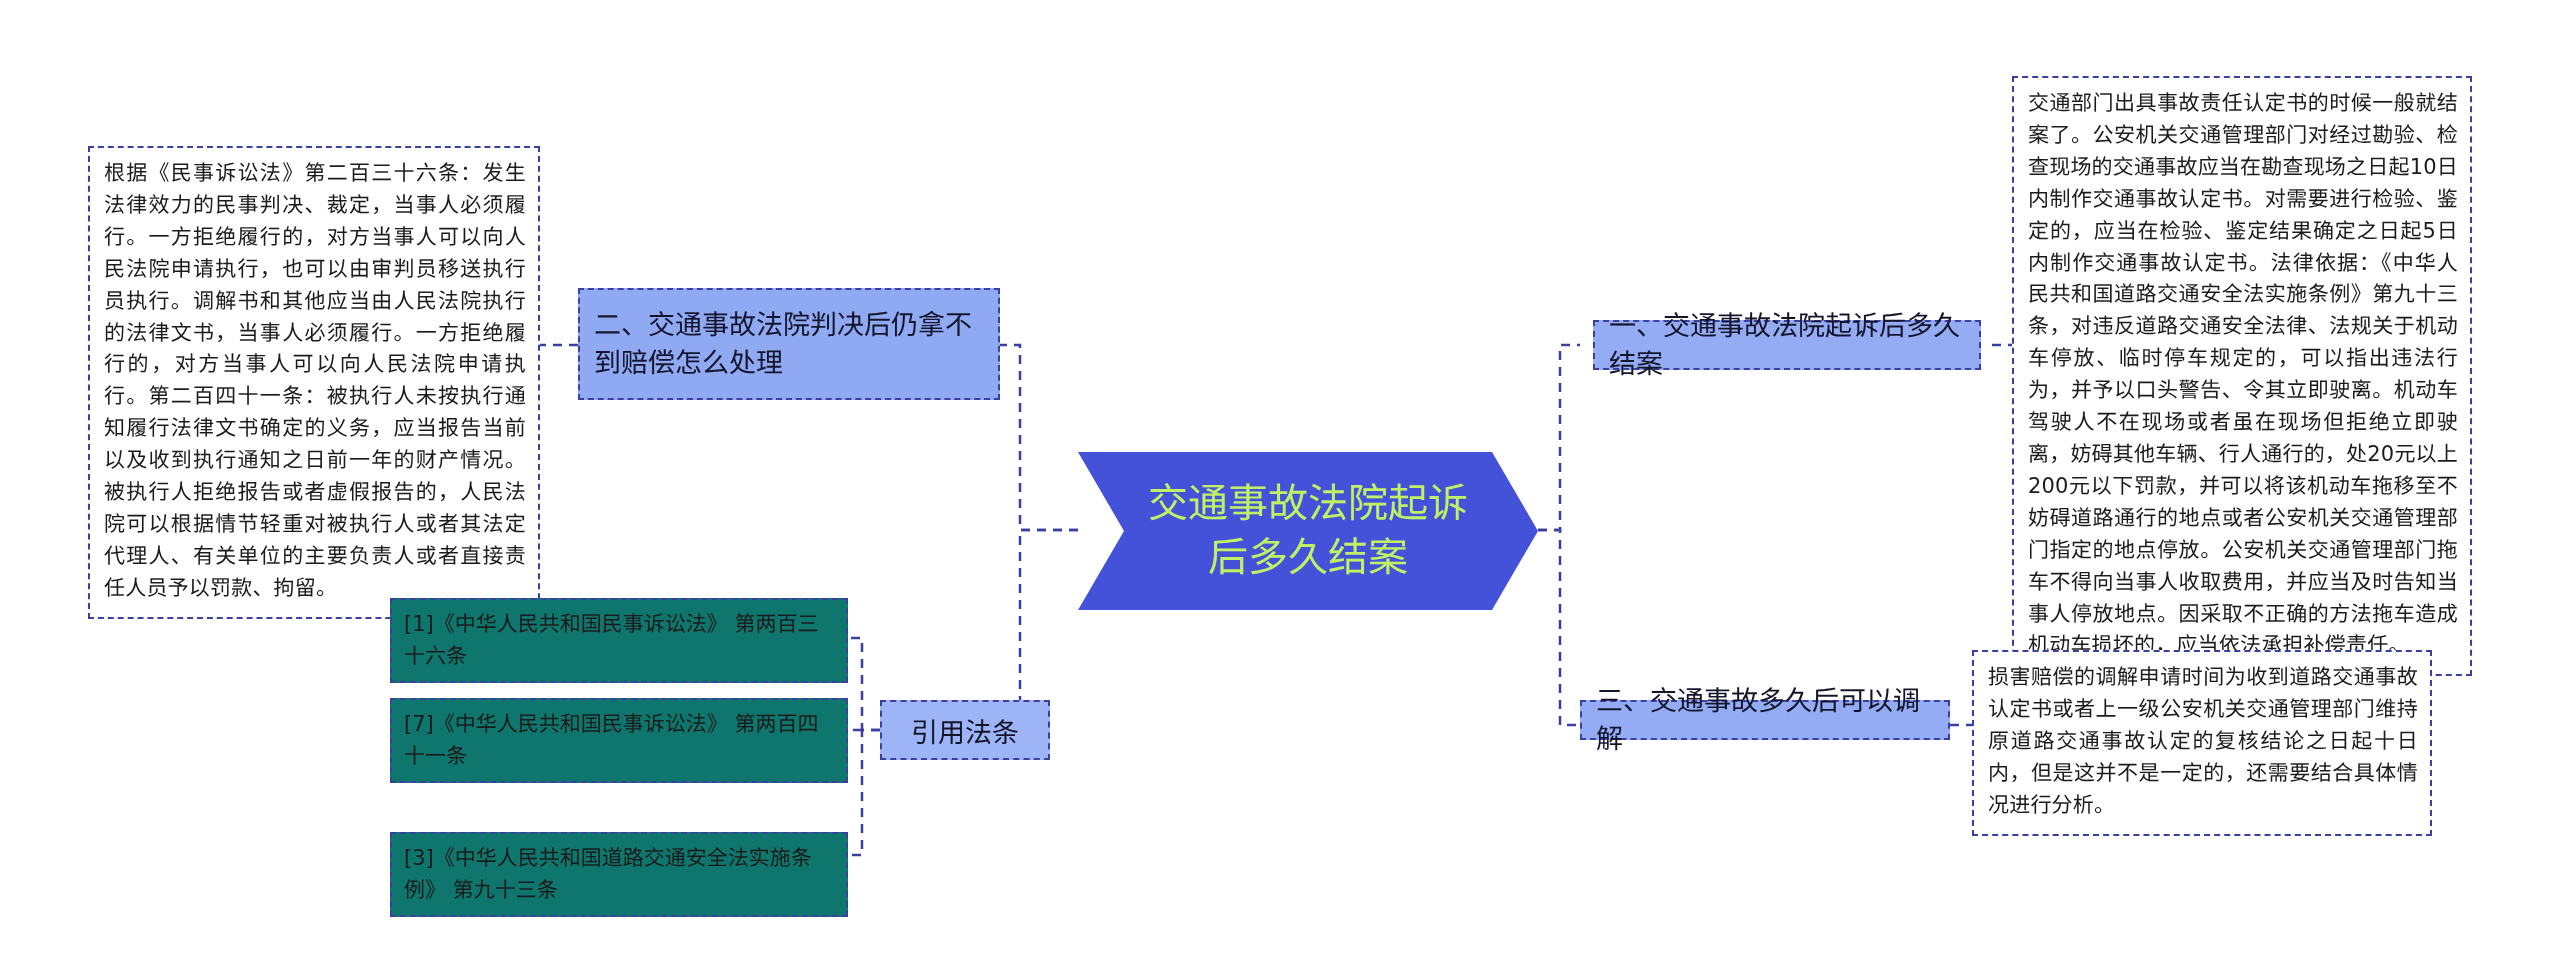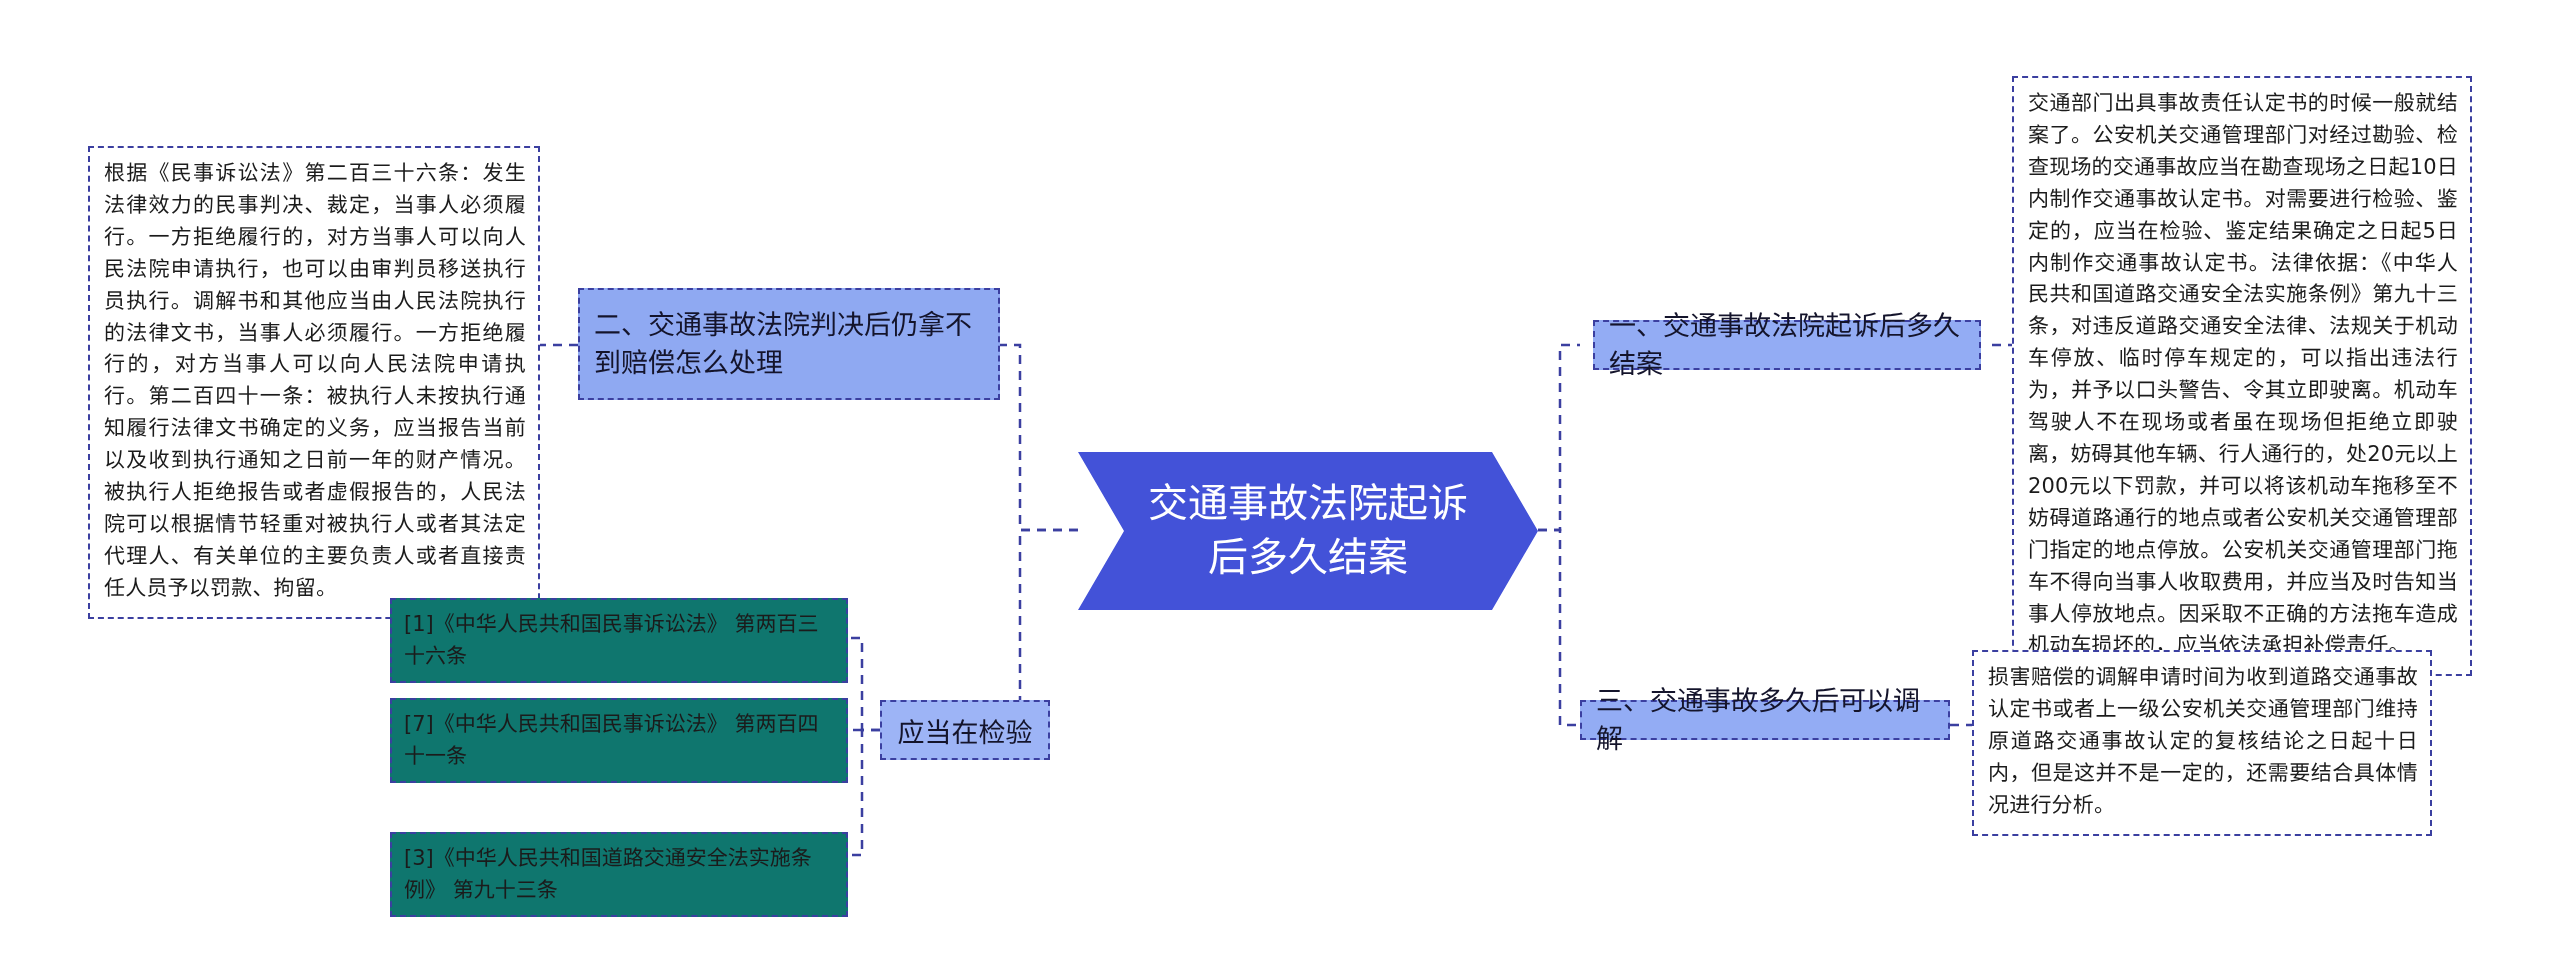--- a/index.html
+++ b/index.html
@@ -38,21 +38,21 @@
     padding:9px 14px;
     display:flex;
     align-items:center;
     box-sizing:border-box;
   }
   .chip.light{background:#93acf4;}
 
   
   .root{
     background:#4352d8;
-    color:#ffffff;
+    color:#bef264;
     font-size:40px;
     line-height:1.34;
     display:flex;
     align-items:center;
     justify-content:center;
     text-align:center;
     padding:0 54px;
     box-sizing:border-box;
     clip-path:polygon(0 0, calc(100% - 46px) 0, 100% 50%, calc(100% - 46px) 100%, 0 100%, 46px 50%);
   }
@@ -110,21 +110,21 @@
   <div class="node card" style="left:88px;top:146px;width:452px;">根据《民事诉讼法》第二百三十六条：发生法律效力的民事判决、裁定，当事人必须履行。一方拒绝履行的，对方当事人可以向人民法院申请执行，也可以由审判员移送执行员执行。调解书和其他应当由人民法院执行的法律文书，当事人必须履行。一方拒绝履行的，对方当事人可以向人民法院申请执行。第二百四十一条：被执行人未按执行通知履行法律文书确定的义务，应当报告当前以及收到执行通知之日前一年的财产情况。被执行人拒绝报告或者虚假报告的，人民法院可以根据情节轻重对被执行人或者其法定代理人、有关单位的主要负责人或者直接责任人员予以罚款、拘留。</div>
 
   <div class="node chip" style="left:578px;top:288px;width:422px;height:112px;">二、交通事故法院判决后仍拿不到赔偿怎么处理</div>
 
   <div class="node cite" style="left:390px;top:598px;width:458px;">[1]《中华人民共和国民事诉讼法》 第两百三十六条</div>
 
   <div class="node cite" style="left:390px;top:698px;width:458px;">[7]《中华人民共和国民事诉讼法》 第两百四十一条</div>
 
   <div class="node cite" style="left:390px;top:832px;width:458px;">[3]《中华人民共和国道路交通安全法实施条例》 第九十三条</div>
 
-  <div class="node plainlabel" style="left:880px;top:700px;width:170px;height:60px;">应当在检验</div>
+  <div class="node plainlabel" style="left:880px;top:700px;width:170px;height:60px;">引用法条</div>
 
   <div class="node root" style="left:1078px;top:452px;width:460px;height:158px;">交通事故法院起诉后多久结案</div>
 
   <div class="node chip light" style="left:1593px;top:320px;width:388px;height:50px;">一、交通事故法院起诉后多久结案</div>
 
   <div class="node card" style="left:2012px;top:76px;width:460px;">交通部门出具事故责任认定书的时候一般就结案了。公安机关交通管理部门对经过勘验、检查现场的交通事故应当在勘查现场之日起10日内制作交通事故认定书。对需要进行检验、鉴定的，应当在检验、鉴定结果确定之日起5日内制作交通事故认定书。法律依据：《中华人民共和国道路交通安全法实施条例》第九十三条，对违反道路交通安全法律、法规关于机动车停放、临时停车规定的，可以指出违法行为，并予以口头警告、令其立即驶离。机动车驾驶人不在现场或者虽在现场但拒绝立即驶离，妨碍其他车辆、行人通行的，处20元以上200元以下罚款，并可以将该机动车拖移至不妨碍道路通行的地点或者公安机关交通管理部门指定的地点停放。公安机关交通管理部门拖车不得向当事人收取费用，并应当及时告知当事人停放地点。因采取不正确的方法拖车造成机动车损坏的，应当依法承担补偿责任。</div>
 
   <div class="node chip light" style="left:1580px;top:700px;width:370px;height:40px;">三、交通事故多久后可以调解</div>
 
   <div class="node card" style="left:1972px;top:650px;width:460px;">损害赔偿的调解申请时间为收到道路交通事故认定书或者上一级公安机关交通管理部门维持原道路交通事故认定的复核结论之日起十日内，但是这并不是一定的，还需要结合具体情况进行分析。</div>

